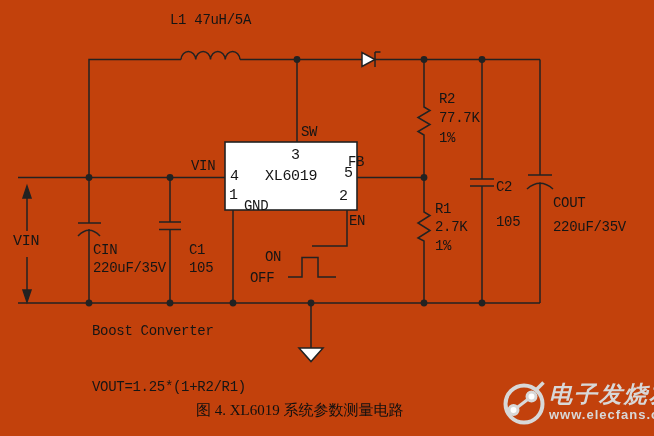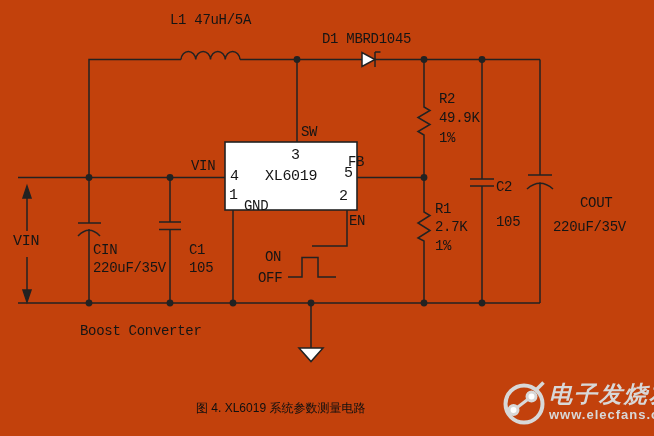--- a/index.html
+++ b/index.html
@@ -16,22 +16,22 @@
   .lbl{
     position:absolute;
     font-size:14px;
     line-height:1.15;
     white-space:pre;
     color:#151515;
     letter-spacing:-0.3px;
   }
   .pin{font-size:15px;}
   .caption{
-    font-family:Liberation Sans, sans-serif;
-    font-size:12px;
+    font-family:Liberation Serif, serif;
+    font-size:15px;
     letter-spacing:0;
     color:#101010;
   }
   .wm{
     color:#d8d8d8;
     font-family:"Liberation Sans","DejaVu Sans",sans-serif;
     font-weight:bold;
   }
   .wm-brand{font-size:23px;font-style:italic;letter-spacing:2px;}
   .wm-url{font-size:13px;letter-spacing:1px;}
@@ -137,21 +137,20 @@
     <g stroke="#d8d8d8">
       <circle cx="524" cy="404" r="18.5" stroke-width="4"></circle>
       <circle cx="513.5" cy="410" r="4.5" stroke-width="3" fill="#ffffff"></circle>
       <circle cx="531.5" cy="396.5" r="4.5" stroke-width="3" fill="#ffffff"></circle>
       <path d="M517.5,407.3 L528,399.2" stroke-width="3"></path>
       <path d="M536,390 L543.5,382.5" stroke-width="3.5"></path>
     </g>
   </svg>
 
   <div class="lbl" style="left:170px;top:12px">L1 47uH/5A</div>
-  <div class="lbl" style="left:322px;top:31px">D1 MBRD1045</div>
 
   <div class="lbl" style="left:301px;top:124px">SW</div>
   <div class="lbl" style="left:191px;top:158px">VIN</div>
   <div class="lbl" style="left:348px;top:154px">FB</div>
   <div class="lbl" style="left:244px;top:198px">GND</div>
   <div class="lbl" style="left:349px;top:213px">EN</div>
 
   <div class="lbl pin" style="left:291px;top:147px">3</div>
   <div class="lbl pin" style="left:230px;top:168px">4</div>
   <div class="lbl pin" style="left:344px;top:165px">5</div>
@@ -160,35 +159,36 @@
   <div class="lbl pin" style="left:265px;top:168px">XL6019</div>
 
   <div class="lbl pin" style="left:13px;top:233px">VIN</div>
 
   <div class="lbl" style="left:93px;top:242px">CIN</div>
   <div class="lbl" style="left:93px;top:260px">220uF/35V</div>
   <div class="lbl" style="left:189px;top:242px">C1</div>
   <div class="lbl" style="left:189px;top:260px">105</div>
 
   <div class="lbl" style="left:265px;top:249px">ON</div>
-  <div class="lbl" style="left:258px;top:270px">OFF</div>
+  <div class="lbl" style="left:250px;top:270px">OFF</div>
 
   <div class="lbl" style="left:439px;top:91px">R2</div>
-  <div class="lbl" style="left:439px;top:110px">49.9K</div>
+  <div class="lbl" style="left:439px;top:110px">77.7K</div>
   <div class="lbl" style="left:439px;top:130px">1%</div>
 
   <div class="lbl" style="left:435px;top:201px">R1</div>
   <div class="lbl" style="left:435px;top:219px">2.7K</div>
   <div class="lbl" style="left:435px;top:238px">1%</div>
 
   <div class="lbl" style="left:496px;top:179px">C2</div>
   <div class="lbl" style="left:496px;top:214px">105</div>
-  <div class="lbl" style="left:580px;top:195px">COUT</div>
+  <div class="lbl" style="left:553px;top:195px">COUT</div>
   <div class="lbl" style="left:553px;top:219px">220uF/35V</div>
 
-  <div class="lbl" style="left:80px;top:323px">Boost Converter</div>
+  <div class="lbl" style="left:92px;top:323px">Boost Converter</div>
+  <div class="lbl" style="left:92px;top:379px">VOUT=1.25*(1+R2/R1)</div>
 
   <div class="lbl caption" style="left:196px;top:402px">图 4. XL6019 系统参数测量电路</div>
 
   <div class="lbl wm wm-brand" style="left:549px;top:381px">电子发烧友</div>
   <div class="lbl wm wm-url" style="left:549px;top:408px">www.elecfans.com</div>
 
 </div>
 
 </body></html>

